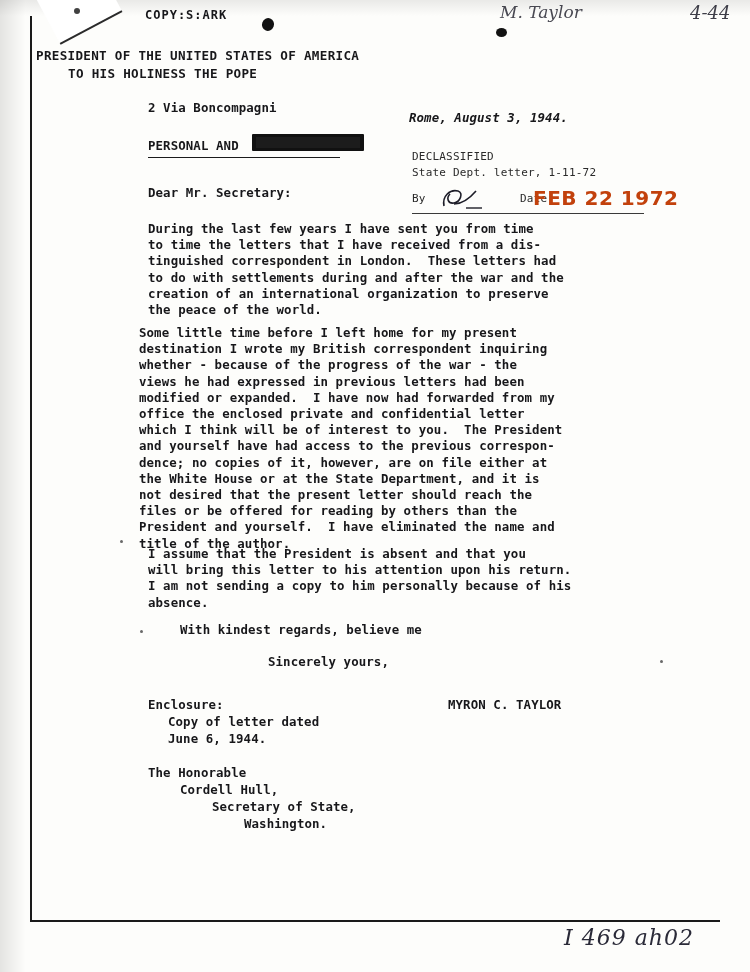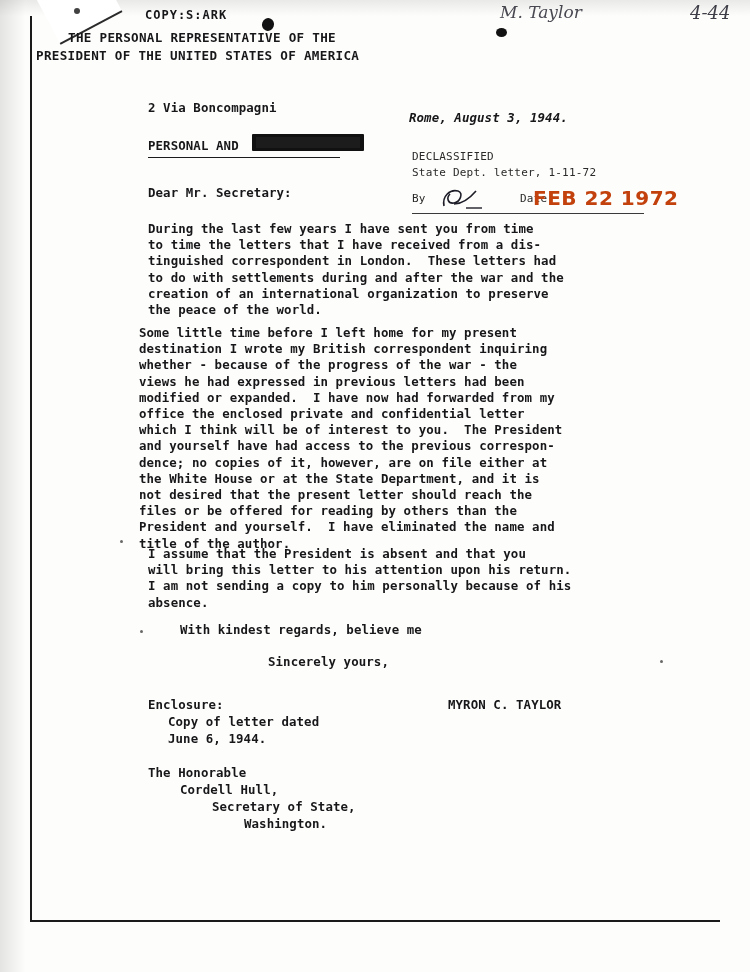--- a/index.html
+++ b/index.html
@@ -218,25 +218,26 @@
 
   <div class="blot blot1"></div>
   <div class="blot blot2"></div>
   <div class="blot blot3"></div>
   <div class="speck" style="left:120px; top:540px; width:3px; height:3px;"></div>
   <div class="speck" style="left:660px; top:660px; width:3px; height:3px;"></div>
   <div class="speck" style="left:140px; top:630px; width:3px; height:3px;"></div>
 
   <div class="handwrite-top">M. Taylor</div>
   <div class="handwrite-topright">4-44</div>
+  <div class="handwrite-bottom">I 469 ah02</div>
 
   <div class="tx copy-ark" style="left:145px; top:8px;">COPY:S:ARK</div>
 
-  <div class="tx hdr" style="left:68px; top:30px;">THE PERSONAL REPRESENTATIVE OF THE</div>
   <div class="tx hdr" style="left:36px; top:48px;">PRESIDENT OF THE UNITED STATES OF AMERICA</div>
+  <div class="tx hdr" style="left:68px; top:66px;">TO HIS HOLINESS THE POPE</div>
 
   <div class="tx mono-body" style="left:148px; top:100px;">2 Via Boncompagni</div>
   <div class="tx mono-body" style="left:409px; top:110px;font-style:italic;">Rome, August 3, 1944.</div>
 
   <div class="tx mono-body" style="left:148px; top:138px;">PERSONAL AND</div>
   <div class="ghost-text">CONFIDENTIAL</div>
   <div class="redaction"></div>
   <div class="underline-pa"></div>
 
   <div class="declass-box">

